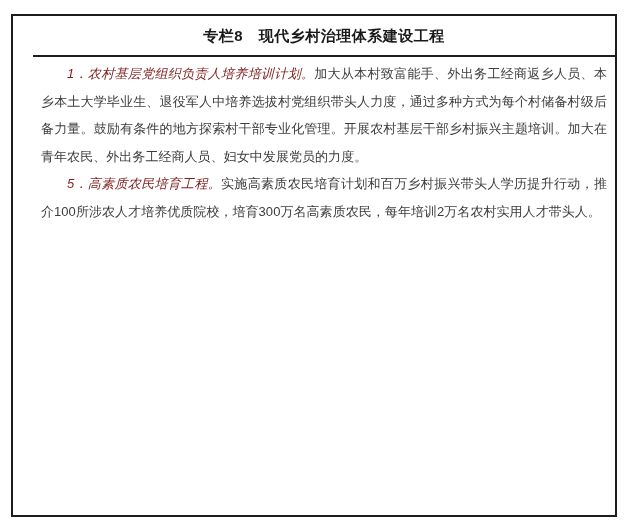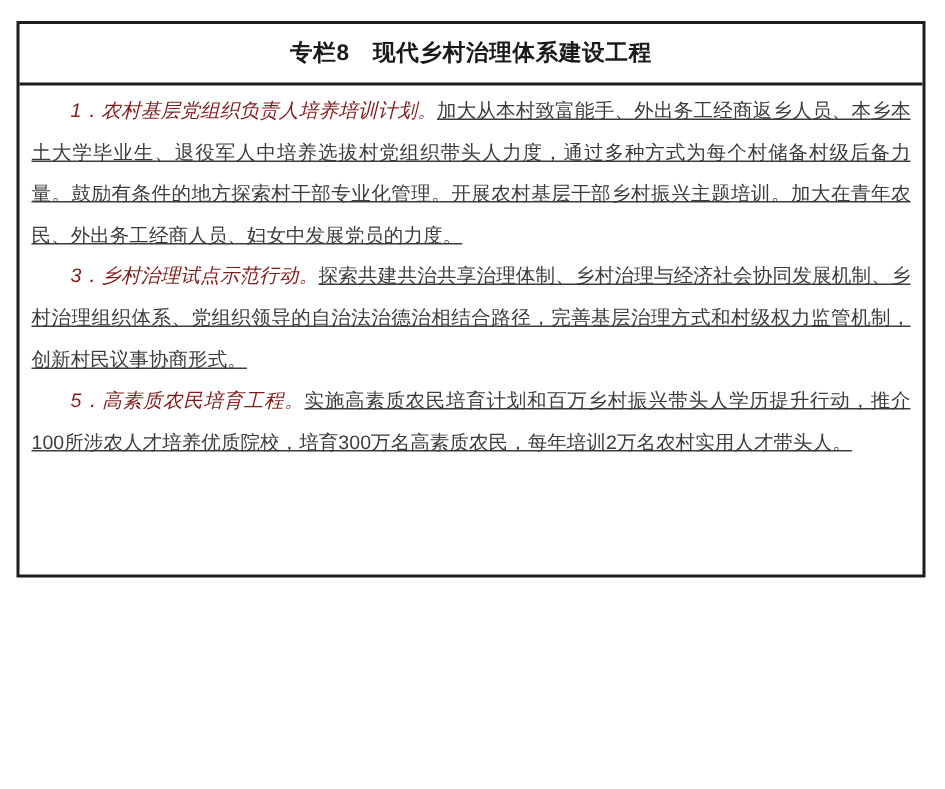--- a/index.html
+++ b/index.html
@@ -15,24 +15,25 @@
     position: relative;
     width: 630px;
     height: 526px;
     background: #ffffff;
   }
   .panel {
     position: absolute;
     left: 11px;
     top: 14px;
     width: 606px;
-    height: 371px;
+    height: 503px;
     box-sizing: border-box;
     border: 2px solid #1d1d1d;
     background: #ffffff;
+    padding-left: 20px;
   }
   .panel-title {
     height: 39px;
     line-height: 39px;
     text-align: center;
     font-weight: 700;
     font-size: 15px;
     letter-spacing: 0.5px;
     color: #1a1a1a;
     border-bottom: 2px solid #1d1d1d;
@@ -49,32 +50,30 @@
   .para {
     margin: 0;
     text-indent: 2em;
   }
   .para .lead {
     font-style: italic;
     color: #7f1d1d;
   }
   .para .text {
     font-style: normal;
-    text-decoration: underline;
   }
 </style>
 </head>
 <body>
 
 <div class="page">
   <div class="panel">
     <div class="panel-title">专栏8　现代乡村治理体系建设工程</div>
     <div class="panel-body" id="paragraphs">
   <p class="para"><span class="lead">1．农村基层党组织负责人培养培训计划。</span><span class="text">加大从本村致富能手、外出务工经商返乡人员、本乡本土大学毕业生、退役军人中培养选拔村党组织带头人力度，通过多种方式为每个村储备村级后备力量。鼓励有条件的地方探索村干部专业化管理。开展农村基层干部乡村振兴主题培训。加大在青年农民、外出务工经商人员、妇女中发展党员的力度。</span></p>
 
 
-  <p class="para"><span class="lead">3．乡村治理试点示范行动。</span><span class="text">探索共建共治共享治理体制、乡村治理与经济社会协同发展机制、乡村治理组织体系、党组织领导的自治法治德治相结合路径，完善基层治理方式和村级权力监管机制，创新村民议事协商形式。</span></p>
 
 
   <p class="para"><span class="lead">5．高素质农民培育工程。</span><span class="text">实施高素质农民培育计划和百万乡村振兴带头人学历提升行动，推介100所涉农人才培养优质院校，培育300万名高素质农民，每年培训2万名农村实用人才带头人。</span></p>
 </div>
   </div>
 </div>
 
 </body></html>

